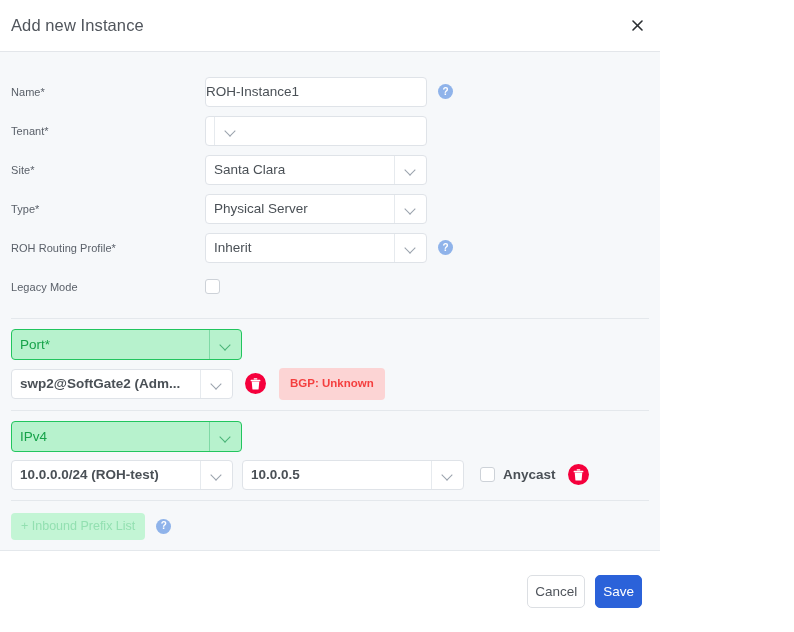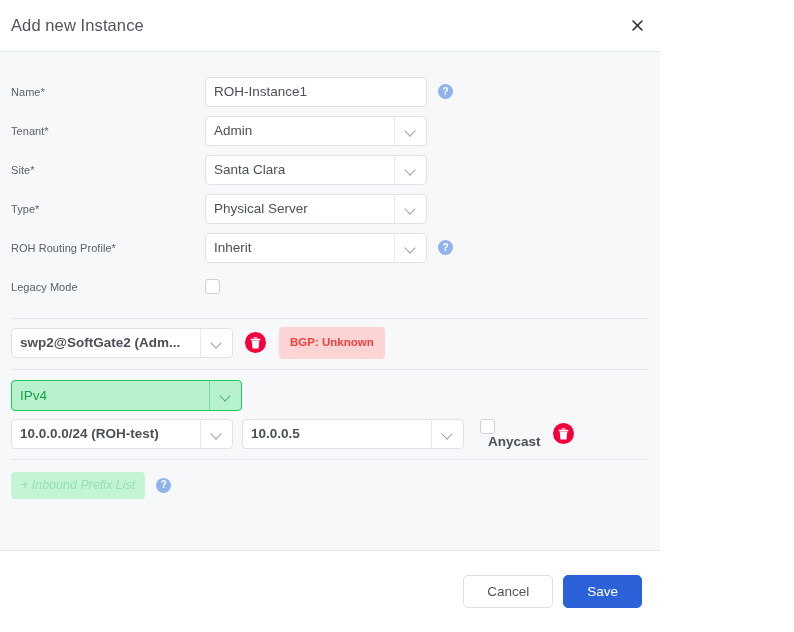--- a/index.html
+++ b/index.html
@@ -94,21 +94,21 @@
     height: 30px;
     background: #ffffff;
     border: 1px solid #dfe3e8;
     border-radius: 4px;
     display: flex;
     align-items: center;
     padding: 0 8px;
     font-size: 13.5px;
     color: #4a5056;
   }
-  .ctl.text-input { padding-left: 8px; }
+  .ctl.text-input { padding-left: 0; }
 
   .ctl .val {
     flex: 1;
     white-space: nowrap;
     overflow: hidden;
     text-overflow: ellipsis;
     font-size: 13.5px;
     color: #4a5056;
   }
 
@@ -224,43 +224,41 @@
     font-size: 11.5px;
     border-radius: 4px;
     padding: 10px 11px;
     white-space: nowrap;
     line-height: 1;
     flex-shrink: 0;
   }
 
   .anycast-group {
     display: flex;
-    align-items: flex-start;
+    align-items: center;
     margin-left: 16px;
     flex-shrink: 0;
-    flex-direction: column;
   }
   .anycast-label {
     font-size: 13.5px;
     color: #4a5056;
     margin-left: 8px;
   }
 
   .pill-btn {
     background: #c3f5d5;
     color: #93e0b1;
     border: none;
     border-radius: 4px;
     font-size: 12.5px;
     padding: 7px 10px;
     cursor: pointer;
     font-family: "Liberation Sans", sans-serif;
     line-height: 1.1;
     white-space: nowrap;
-    font-style: italic;
   }
 
   .prefix-row {
     display: flex;
     align-items: center;
     padding: 12px 11px 14px 11px;
   }
 
   
   .modal-footer {
@@ -273,21 +271,21 @@
     justify-content: flex-end;
     padding: 0 18px 0 0;
     gap: 10px;
   }
   .btn {
     height: 33px;
     border-radius: 5px;
     font-size: 13.5px;
     cursor: pointer;
     font-family: "Liberation Sans", sans-serif;
-    padding: 0 23px;
+    padding: 0 7px;
     line-height: 1;
   }
   .btn-cancel {
     background: #ffffff;
     border: 1px solid #dcdfe3;
     color: #50555c;
   }
   .btn-save {
     background: #2b62d9;
     border: 1px solid #2b62d9;
@@ -317,21 +315,20 @@
         <div class="row-label">Name*</div>
         <div class="ctl text-input">
           <span class="val">ROH-Instance1</span>
         </div>
         <div class="help-icon">?</div>
       </div>
 
       <div class="form-row">
         <div class="row-label">Tenant*</div>
         <div class="ctl">
-          <span class="val">Admin</span>
           <span class="caret-wrap">
               <span class="caret"></span>
             </span>
         </div>
       </div>
 
       <div class="form-row">
         <div class="row-label">Site*</div>
         <div class="ctl">
           <span class="val">Santa Clara</span>
@@ -366,20 +363,28 @@
         <div class="row-label">Legacy Mode</div>
         <div class="checkbox"></div>
       </div>
 
     </div>
 
     <div style="height:12px"></div>
     <div class="divider"></div>
 
     <div class="section">
+      <div class="section-head">
+        <div class="ctl green">
+          <span class="val">Port*</span>
+          <span class="caret-wrap">
+              <span class="caret"></span>
+            </span>
+        </div>
+      </div>
       <div class="section-row">
         <div class="ctl">
           <span class="val">swp2@SoftGate2 (Adm...</span>
           <span class="caret-wrap">
               <span class="caret"></span>
             </span>
         </div>
         <div class="trash-btn">
           <svg width="11" height="12" viewBox="0 0 11 12" aria-hidden="true">
             <rect x="0.6" y="1.7" width="9.8" height="1.5" rx="0.5" fill="#ffffff"></rect>

